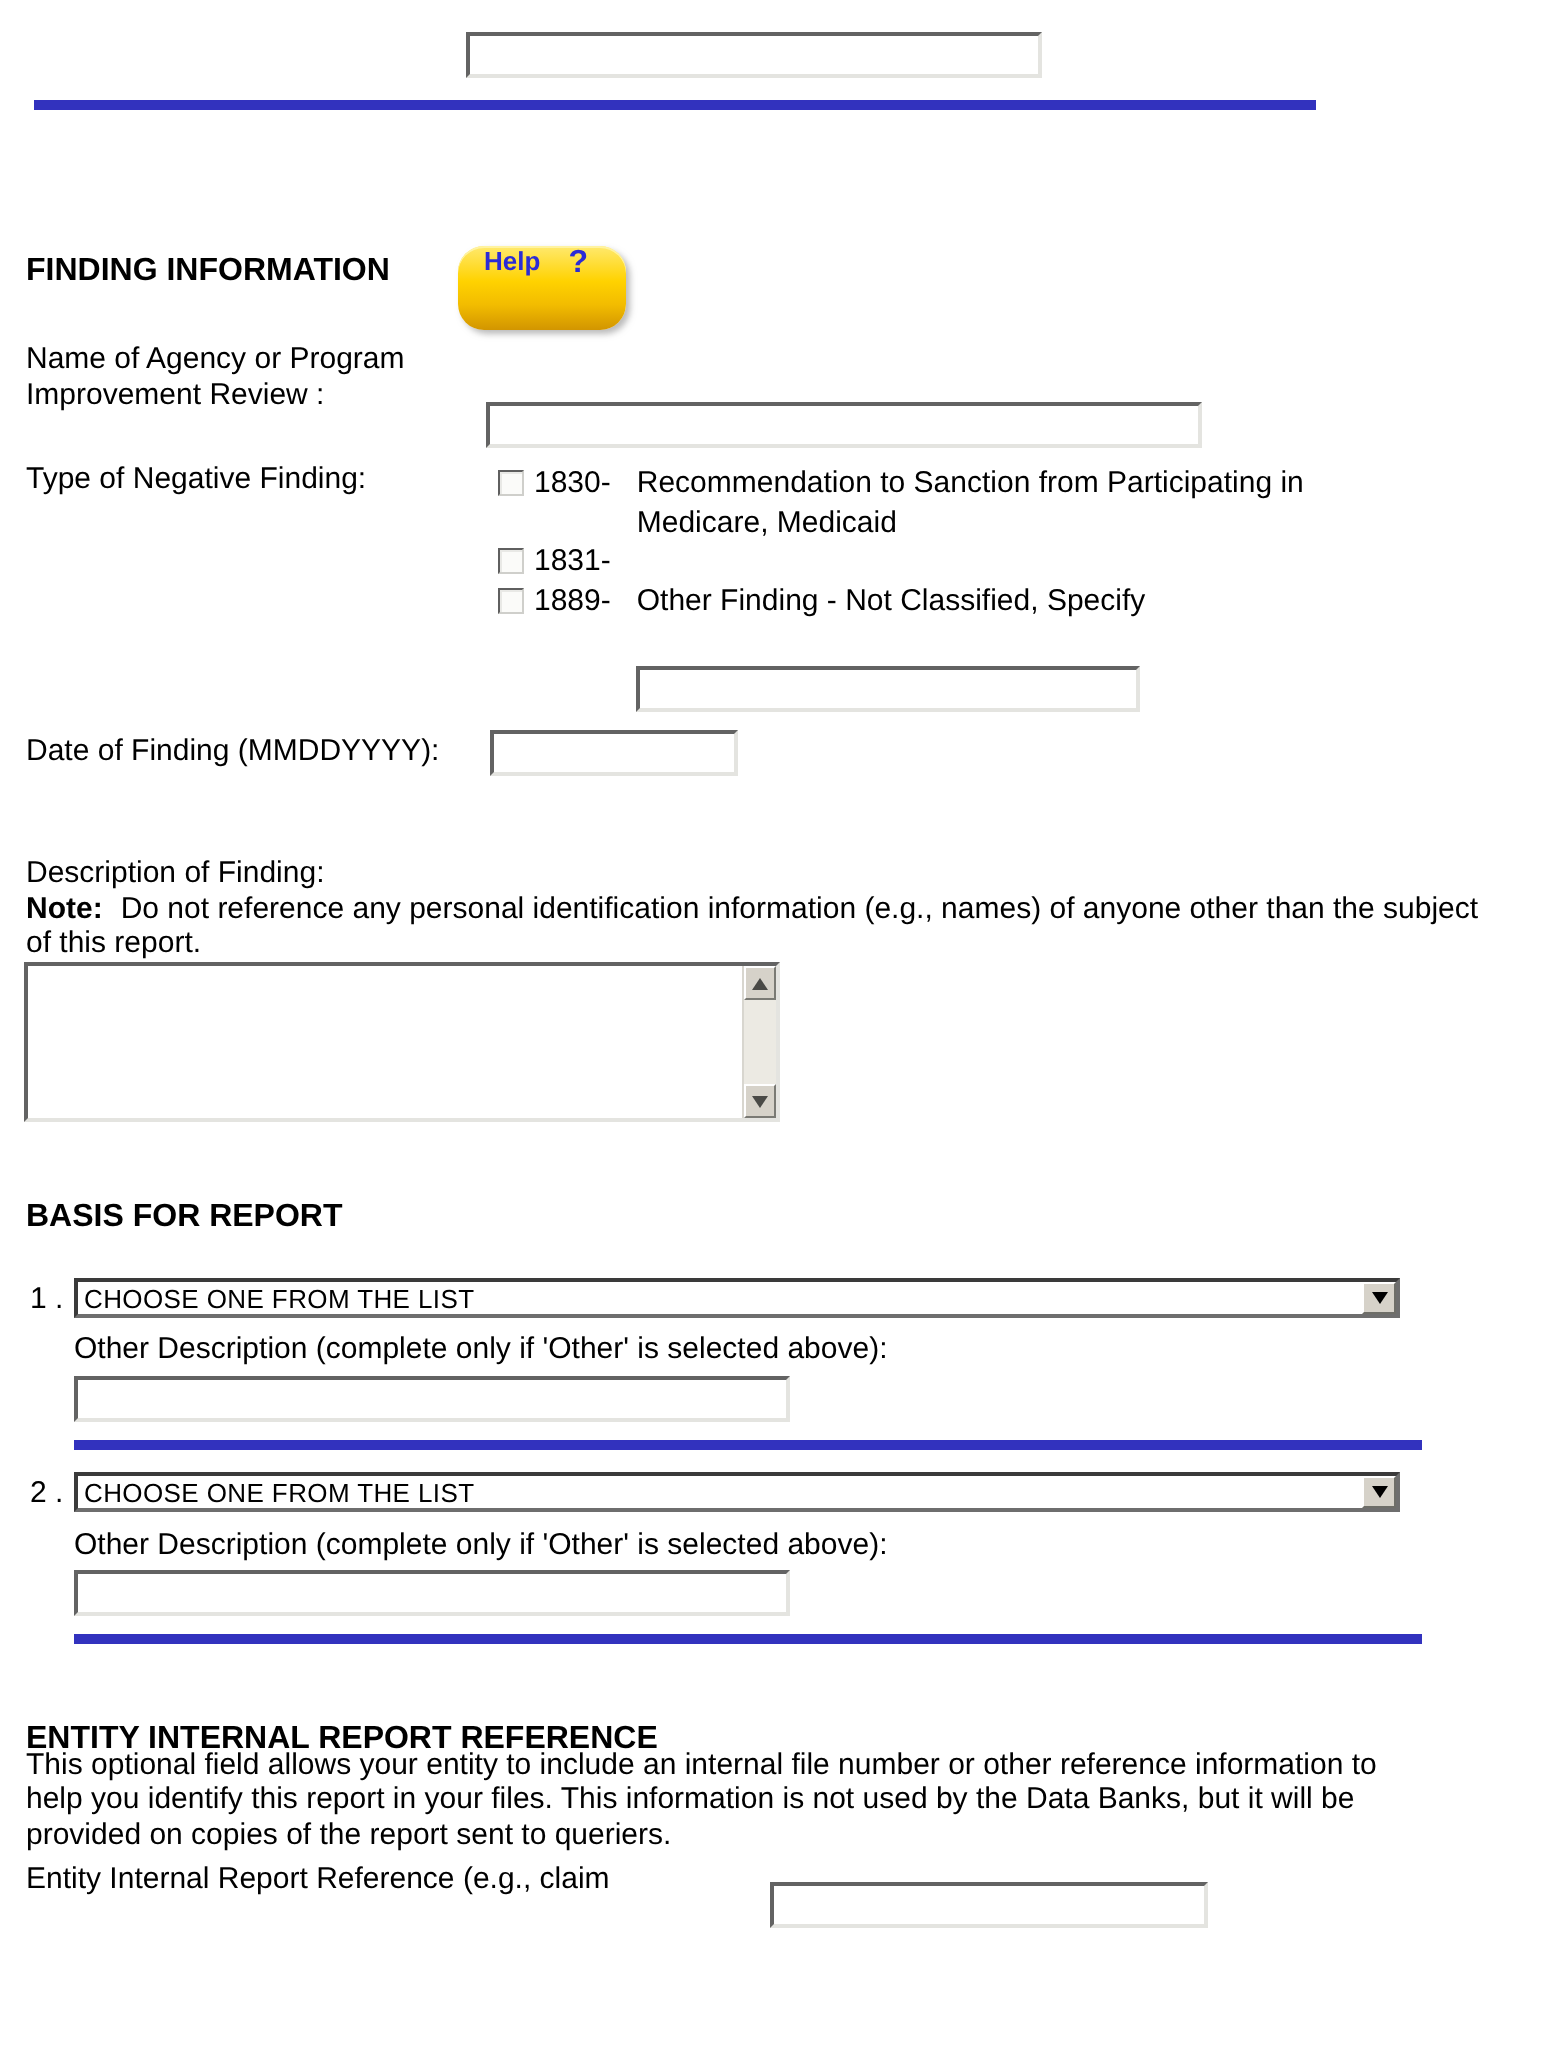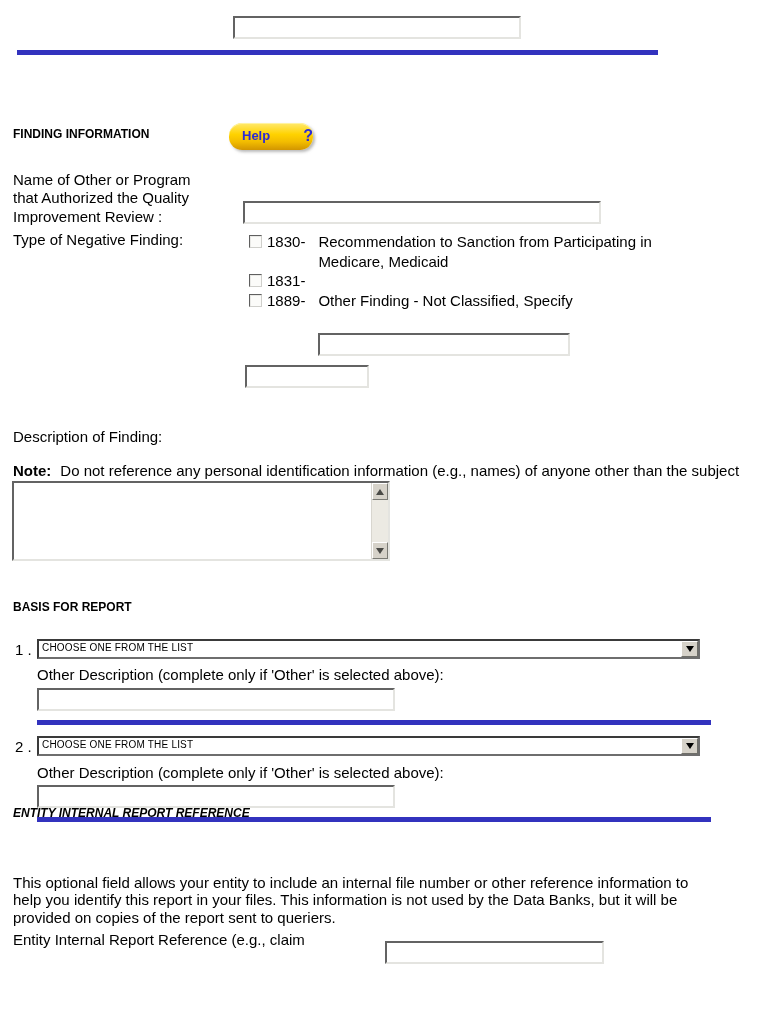--- a/index.html
+++ b/index.html
@@ -13,31 +13,31 @@
   
   .tin {
     position:absolute; background:#fff; outline:none;
     border-top:2px solid #636363; border-left:2px solid #636363;
     border-bottom:2px solid #e4e4e0; border-right:2px solid #e4e4e0;
     font-family:"Liberation Sans", sans-serif; font-size:13px; padding:0 3px; color:#000;
   }
 
   .divider { position:absolute; height:5px; background:var(--divider_blue,#3232BE); }
 
-  .h1 { position:absolute; font-weight:bold; font-size:12px; white-space:nowrap; }
+  .h1 { position:absolute; font-weight:bold; font-size:16px; white-space:nowrap; }
   .lbl { position:absolute; white-space:nowrap; line-height:18px; }
 
   
   #help-btn {
-    position:absolute; left:229px; top:123px; width:84px; height:27px;
+    position:absolute; left:229px; top:123px; width:84px; height:42px;
     border:none; cursor:pointer;
     background:linear-gradient(180deg,#ffe96e 0%, #ffd200 42%, #f2bc00 70%, #d29500 100%);
     border-radius:13px;
     box-shadow:2px 2px 3px rgba(130,130,130,.55), inset 0 1px 0 #fff3a0;
-    display:flex; align-items:center; justify-content:space-between; padding:0 0 2px 13px;
+    display:flex; align-items:flex-start; justify-content:space-between; padding:0 19px 2px 13px;
     color:var(--help_text_blue,#2b2bd6); font-weight:bold; font-size:13px;
     font-family:"Liberation Sans", sans-serif;
   }
   #help-btn .q { font-size:16px; font-weight:bold; }
 
   
   #agency-label { position:absolute; left:13px; top:171px; line-height:18.4px; }
 
   
   #cb-block { position:absolute; left:249px; top:232px; width:460px; }
@@ -48,21 +48,21 @@
     border-top:1px solid #5f5f5f; border-left:1px solid #5f5f5f;
     border-bottom:1px solid #cfcfcb; border-right:1px solid #cfcfcb;
     box-shadow:inset 1px 1px 0 #e9e9e6; cursor:pointer;
   }
   .code { flex:0 0 33px; }
   .dash { flex:0 0 18px; }
   .desc { flex:0 0 378px; max-width:378px; }
 
   
   #note-block { position:absolute; left:13px; top:446px; line-height:17.3px; }
-  #note-line1 { white-space:nowrap;margin-top:16px; }
+  #note-line1 { white-space:nowrap; }
   .bold { font-weight:bold; }
   #note-rest { margin-left:9px; }
 
   
   #desc-ta {
     position:absolute; left:12px; top:481px; width:378px; height:80px; background:#fff;
     border-top:2px solid #636363; border-left:2px solid #636363;
     border-bottom:2px solid #e4e4e0; border-right:2px solid #e4e4e0;
   }
   #desc-ta .sb {
@@ -79,21 +79,21 @@
   .tri-up { width:0; height:0; border-left:4px solid transparent; border-right:4px solid transparent; border-bottom:6px solid #4a4a46; }
   .tri-dn { width:0; height:0; border-left:4px solid transparent; border-right:4px solid transparent; border-top:6px solid #4a4a46; }
 
   
   .sel {
     position:absolute; width:663px; height:20px; background:#fff; cursor:pointer;
     border-top:2px solid #3a3a3a; border-left:2px solid #3a3a3a;
     border-bottom:2px solid #6e6e6e; border-right:2px solid #6e6e6e;
   }
   .sel .sel-text {
-    position:absolute; left:3px; top:1px; font-size:10px; letter-spacing:.2px; white-space:nowrap;
+    position:absolute; left:3px; top:1px; font-size:13px; letter-spacing:.2px; white-space:nowrap;
   }
   .sel .arrow-btn {
     position:absolute; right:0; top:0; width:17px; height:16px; background:#d6d2c9;
     border-top:1px solid #fff; border-left:1px solid #fff;
     border-bottom:1px solid #6e6e68; border-right:1px solid #6e6e68;
     display:flex; align-items:center; justify-content:center;
   }
   .sel .arrow-btn i { width:0; height:0; border-left:4px solid transparent; border-right:4px solid transparent; border-top:6px solid #000; }
 
   .num { position:absolute; left:15px; white-space:nowrap; }
@@ -109,22 +109,21 @@
   <input class="tin" style="left: 233px; top: 16px; width: 288px; height: 23px;" value="">
   <div class="divider" style="left:17px; top:50px; width:641px;"></div>
 
   <div class="h1" style="left:13px; top:127px;">FINDING INFORMATION</div>
   <button id="help-btn">
     <span>Help</span>
     <span class="q">?</span>
   </button>
 
   <div id="agency-label">
-    <div>Name of Other or Program</div>
-    <div>that Authorized the Quality</div>
+    <div>Name of Agency or Program</div>
     <div>Improvement Review :</div>
   </div>
   <input class="tin" style="left: 243px; top: 201px; width: 358px; height: 23px;" value="">
 
   <div class="lbl" style="left:13px; top:231px;">Type of Negative Finding:</div>
 
   <div id="cb-block">
     <div class="cb-row">
       <span class="cb"></span>
       <span class="code">1830</span>
@@ -139,20 +138,21 @@
     <div class="cb-row">
       <span class="cb"></span>
       <span class="code">1889</span>
       <span class="dash">-</span>
       <div class="desc">Other Finding - Not Classified, Specify</div>
     </div>
   </div>
 
   <input class="tin" style="left: 318px; top: 333px; width: 252px; height: 23px;" value="">
 
+  <div class="lbl" style="left:13px; top:367px;">Date of Finding (MMDDYYYY):</div>
   <input class="tin" style="left: 245px; top: 365px; width: 124px; height: 23px;" value="">
 
   <div class="lbl" style="left:13px; top:428px;">Description of Finding:</div>
 
   <div id="note-block">
     <div id="note-line1">
       <span class="bold">Note:</span><span id="note-rest">Do not reference any personal identification information (e.g., names) of anyone other than the subject</span>
     </div>
     <div>of this report.</div>
   </div>
@@ -185,21 +185,21 @@
   <div class="sel" style="left:37px; top:736px;">
     <span class="sel-text">CHOOSE ONE FROM THE LIST</span>
     <span class="arrow-btn">
         <i></i>
       </span>
   </div>
   <div class="lbl" style="left:37px; top:764px;">Other Description (complete only if 'Other' is selected above):</div>
   <input class="tin" style="left: 37px; top: 785px; width: 358px; height: 23px;" value="">
   <div class="divider" style="left:37px; top:817px; width:674px;"></div>
 
-  <div class="h1" style="left:13px; top:806px;font-style:italic;">ENTITY INTERNAL REPORT REFERENCE</div>
+  <div class="h1" style="left:13px; top:861px;">ENTITY INTERNAL REPORT REFERENCE</div>
   <div id="entity-desc">
     <div>This optional field allows your entity to include an internal file number or other reference information to</div>
     <div>help you identify this report in your files. This information is not used by the Data Banks, but it will be</div>
     <div>provided on copies of the report sent to queriers.</div>
   </div>
   <div id="entity-label">
     <div>Entity Internal Report Reference (e.g., claim</div>
   </div>
   <input class="tin" style="left: 385px; top: 941px; width: 219px; height: 23px;" value="">
 

